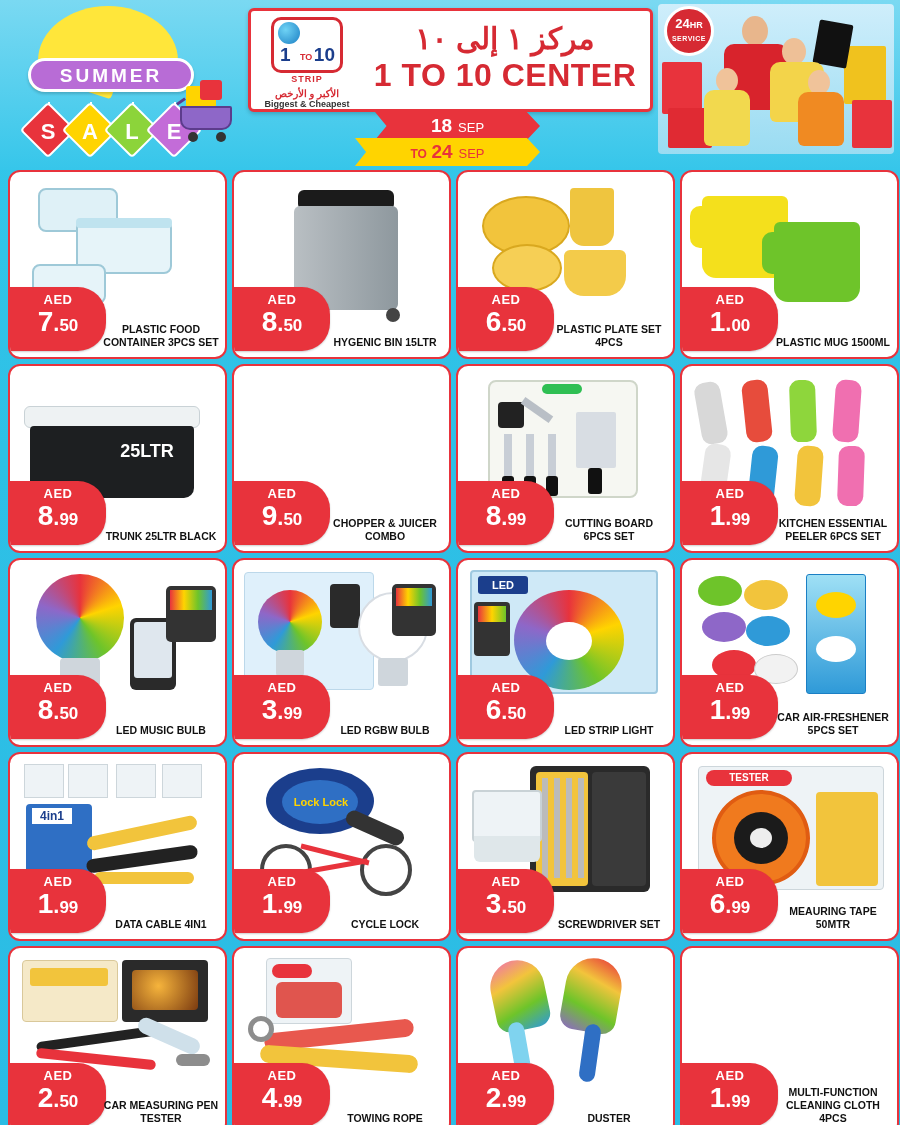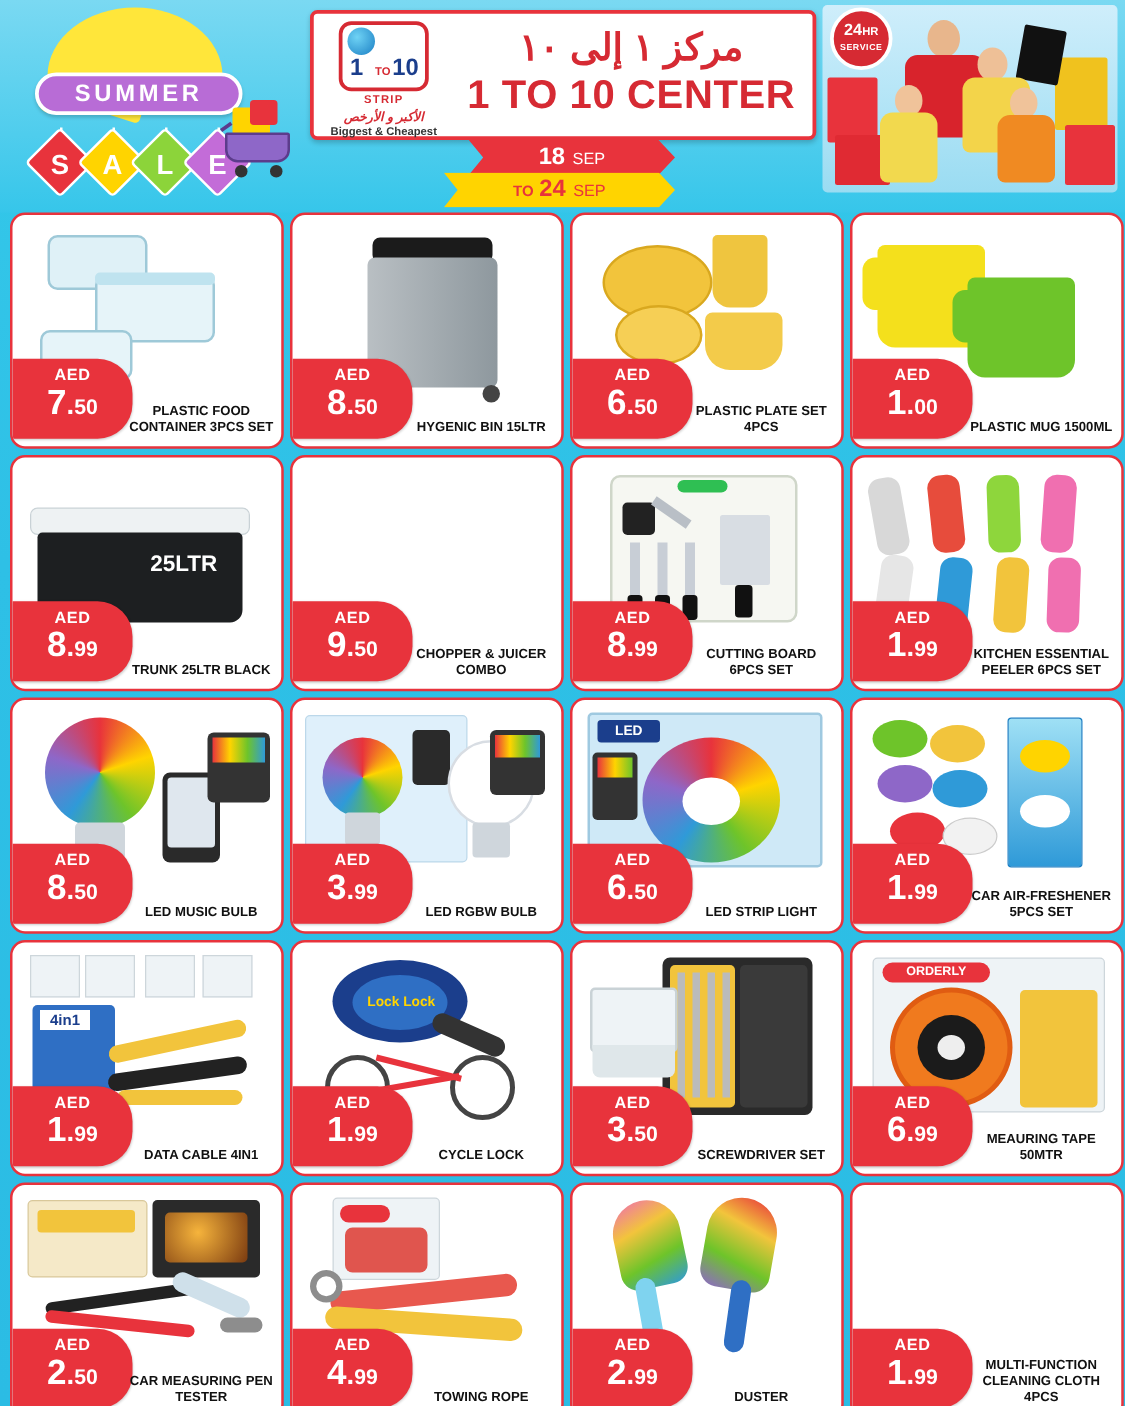--- a/index.html
+++ b/index.html
@@ -112,21 +112,21 @@
   .logo-to {
     position: absolute; left: 26px; bottom: 8px; font-size: 9px; color: #d62a33; font-weight: bold;
   }
   .logo-10 {
     position: absolute; right: 5px; bottom: 4px; font-weight: bold; font-size: 19px; color: #1b3e8c;
   }
   .logo-center-word {
     font-size: 9px; font-weight: bold; color: #d62a33; letter-spacing: 1px; margin-top: 1px;
   }
   .logo-ar {
-    font-size: 10px; color: #d62a33; margin-top: 4px; font-weight: bold; font-style: italic;
+    font-size: 10px; color: #d62a33; margin-top: 4px; font-weight: bold;
   }
   .logo-en {
     font-size: 9px; color: #333; font-weight: bold;
   }
   .logo-text { position: absolute; left: 110px; top: 10px; width: 288px; text-align: center; }
   .logo-arabic { font-size: 30px; color: #d62a33; font-weight: bold; line-height: 36px; }
   .logo-english { font-size: 32px; color: #d62a33; font-weight: bold; letter-spacing: .5px; }
 
   
   .family {
@@ -551,21 +551,21 @@
       <div class="price-tag">
         <div class="aed">AED</div>
         <div class="pnum"><span>3</span><span class="dot">.</span><span class="frac">50</span></div>
       </div>
       <div class="pname">SCREWDRIVER SET</div>
     </div>
 
     <div class="cell">
       <div class="art">
         <div class="sh" style="left:10px;top:6px;width:186px;height:124px;background:#eef3f6;border:1px solid #cdd6db;border-radius:4px;"></div>
-        <div class="sh" style="left:18px;top:10px;width:86px;height:16px;background:#e8333c;color:#fff;font-size:10px;font-weight:bold;line-height:16px;text-align:center;border-radius:8px;">ORDERLY</div>
+        <div class="sh" style="left:18px;top:10px;width:86px;height:16px;background:#e8333c;color:#fff;font-size:10px;font-weight:bold;line-height:16px;text-align:center;border-radius:8px;">TESTER</div>
         <div class="sh rnd" style="left:24px;top:30px;width:98px;height:96px;background:#f07a1e;border:4px solid #e05c12;"></div>
         <div class="sh rnd" style="left:46px;top:52px;width:54px;height:52px;background:#1b1b1b;"></div>
         <div class="sh rnd" style="left:62px;top:68px;width:22px;height:20px;background:#eee;"></div>
         <div class="sh" style="left:128px;top:32px;width:62px;height:94px;background:#f2c43c;border-radius:4px;"></div>
       </div>
       <div class="price-tag">
         <div class="aed">AED</div>
         <div class="pnum"><span>6</span><span class="dot">.</span><span class="frac">99</span></div>
       </div>
       <div class="pname">MEAURING TAPE 50MTR</div>

